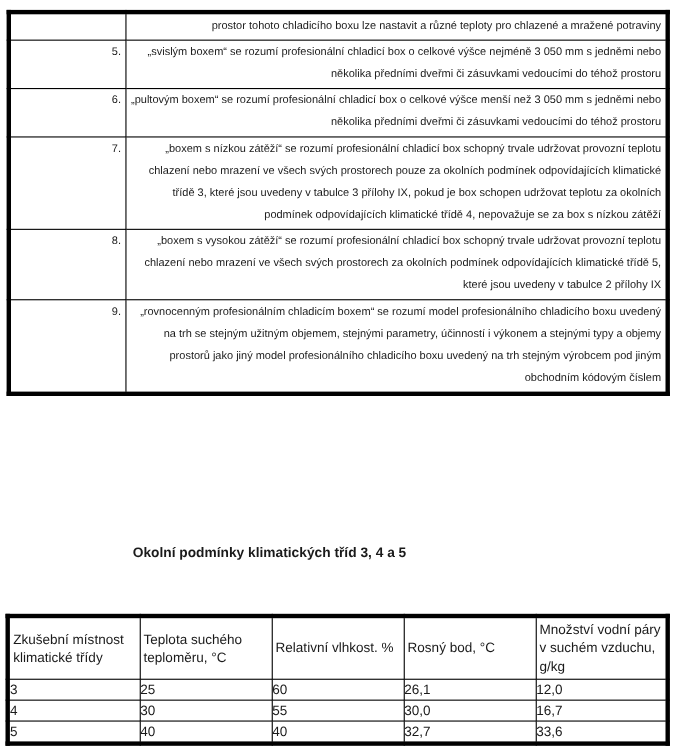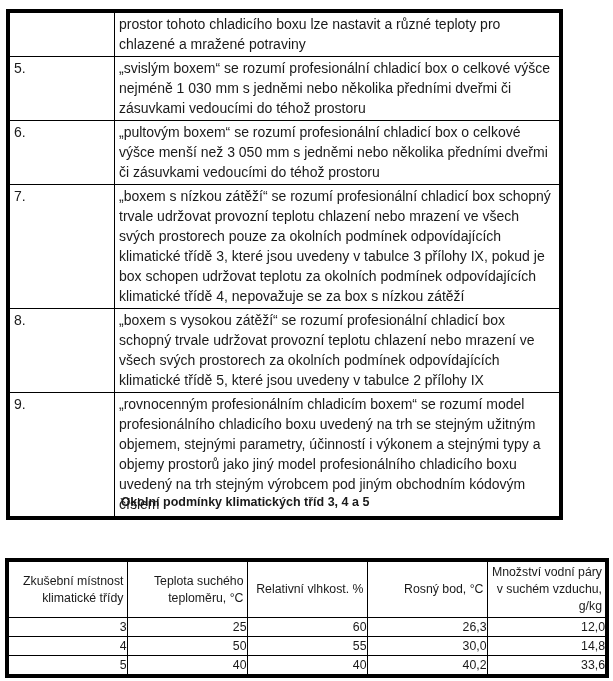--- a/index.html
+++ b/index.html
@@ -1,42 +1,42 @@
 <!DOCTYPE html>
 <html><head>
 <meta charset="utf-8">
 <style>
   html, body { margin:0; padding:0; background:#ffffff; }
   body { width:613px; height:681px; position:relative; overflow:hidden;
          font-family:"Liberation Sans", sans-serif; color:#1a1a1a; }
-  .defs { position:absolute; left:6px; top:9px; width:557px;
-          border-collapse:collapse; border:4px solid #000; font-size:14px; }
+  .defs { position:absolute; left:6px; top:9px; width:603px;
+          border-collapse:collapse; border:4px solid #000; font-size:10px;text-align:right; }
   .defs td { border:1px solid #000; vertical-align:top; padding:1px 4px 2px 4px;
              line-height:20px; }
   .defs td.num { width:96px; }
   .title { position:absolute; left:0; top:495px; width:490px; text-align:center;
            font-weight:bold; font-size:12.5px; }
   .clim { position:absolute; left:5px; top:558px; width:604px; border-collapse:collapse;
-          border:4px solid #000; font-size:12.3px; text-align:right; table-layout:fixed; }
+          border:4px solid #000; font-size:12.3px; text-align:left; table-layout:fixed; }
   .clim th { font-weight:normal; border:1px solid #000; padding:2px 3px; line-height:17px;
              height:50px; vertical-align:middle; }
   .clim td { border:1px solid #000; padding:0; line-height:18px; height:18px; }
 </style>
 </head>
 <body>
 
 <table class="defs">
   <tbody>
       <tr>
     <td class="num"></td>
     <td>prostor tohoto chladicího boxu lze nastavit a různé teploty pro chlazené a mražené potraviny</td>
   </tr>
   <tr>
     <td class="num">5.</td>
-    <td>„svislým boxem“ se rozumí profesionální chladicí box o celkové výšce nejméně 1 030 mm s jedněmi nebo několika předními dveřmi či zásuvkami vedoucími do téhož prostoru</td>
+    <td>„svislým boxem“ se rozumí profesionální chladicí box o celkové výšce nejméně 3 050 mm s jedněmi nebo několika předními dveřmi či zásuvkami vedoucími do téhož prostoru</td>
   </tr>
   <tr>
     <td class="num">6.</td>
     <td>„pultovým boxem“ se rozumí profesionální chladicí box o celkové výšce menší než 3 050 mm s jedněmi nebo několika předními dveřmi či zásuvkami vedoucími do téhož prostoru</td>
   </tr>
   <tr>
     <td class="num">7.</td>
     <td>„boxem s nízkou zátěží“ se rozumí profesionální chladicí box schopný trvale udržovat provozní teplotu chlazení nebo mrazení ve všech svých prostorech pouze za okolních podmínek odpovídajících klimatické třídě 3, které jsou uvedeny v tabulce 3 přílohy IX, pokud je box schopen udržovat teplotu za okolních podmínek odpovídajících klimatické třídě 4, nepovažuje se za box s nízkou zátěží</td>
   </tr>
   <tr>
@@ -58,31 +58,31 @@
     <th>Zkušební místnost klimatické třídy</th>
     <th>Teplota suchého teploměru, °C</th>
     <th>Relativní vlhkost. %</th>
     <th>Rosný bod, °C</th>
     <th>Množství vodní páry v suchém vzduchu, g/kg</th>
   </tr>
   <tr>
     <td>3</td>
     <td>25</td>
     <td>60</td>
-    <td>26,3</td>
+    <td>26,1</td>
     <td>12,0</td>
   </tr>
   <tr>
     <td>4</td>
-    <td>50</td>
+    <td>30</td>
     <td>55</td>
     <td>30,0</td>
-    <td>14,8</td>
+    <td>16,7</td>
   </tr>
   <tr>
     <td>5</td>
     <td>40</td>
     <td>40</td>
-    <td>40,2</td>
+    <td>32,7</td>
     <td>33,6</td>
   </tr>
 </tbody>
   </table>
 
 </body></html>

